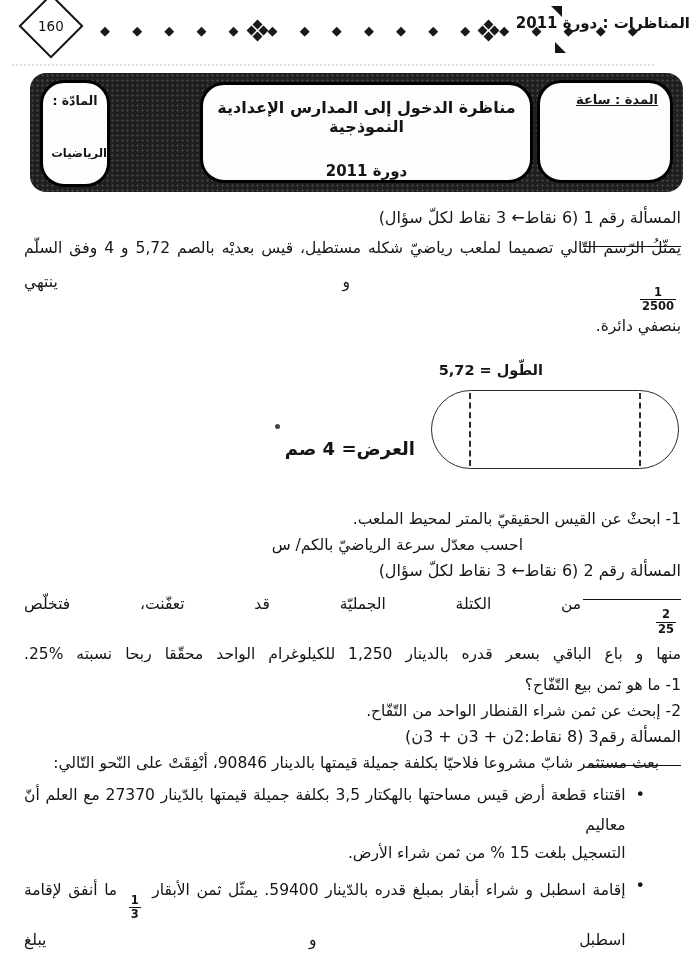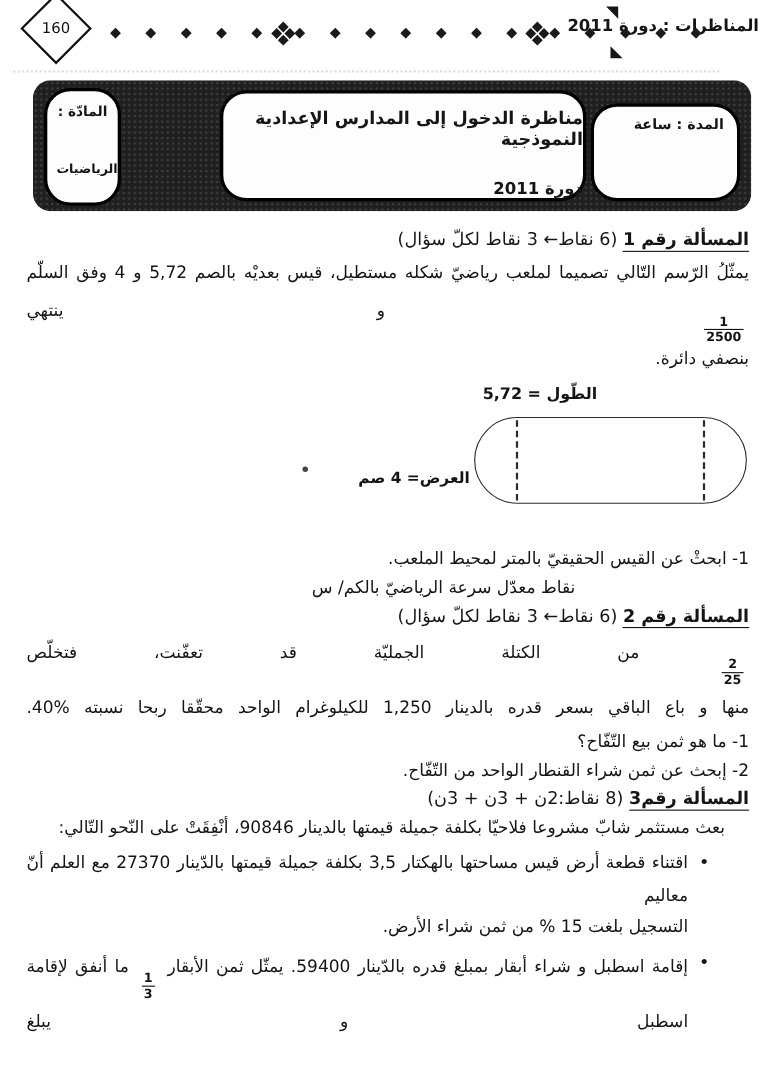--- a/index.html
+++ b/index.html
@@ -30,55 +30,55 @@
                 display:flex;align-items:center;justify-content:center;}
   .page-diamond span{transform:rotate(-45deg);font-size:13.5px;color:#111;}
   .scanline{position:absolute;top:64px;left:12px;right:44px;border-top:2px dotted #cccccc;opacity:.65;}
 
   
   .frame{position:absolute;top:73px;left:30px;right:15px;height:119px;
          background:#1f1f1f;border-radius:16px;
          background-image:radial-gradient(rgba(255,255,255,.14) 1px,transparent 1.4px);
          background-size:5px 5px;}
   .box{position:absolute;background:#fdfdfd;border:3px solid #000;border-radius:24px;}
-  .box-duration{top:21px;bottom:9px;right:10px;width:130px;}
+  .box-duration{top:7px;bottom:9px;right:10px;width:130px;text-decoration:underline;}
   .box-duration .txt{padding:9px 12px 0 0;font-size:13px;font-weight:bold;}
-  .box-title{top:9px;bottom:9px;right:150px;left:170px;text-align:right;}
+  .box-title{top:9px;bottom:9px;right:150px;left:170px;text-align:center;}
   .box-title .l1{margin-top:13px;font-size:16px;font-weight:bold;}
   .box-title .l2{margin-top:26px;font-size:15px;font-weight:bold;}
   .box-subject{top:7px;bottom:5px;left:10px;width:64px;text-align:center;}
   .box-subject .l1{margin-top:10px;font-size:12.5px;font-weight:bold;}
   .box-subject .l2{margin-top:38px;font-size:11.5px;font-weight:bold;padding-left:40px;}
 
   
   .content{position:absolute;top:205px;right:17px;left:24px;}
   .t{font-size:15.5px;line-height:26px;}
   .hline{font-size:16px;line-height:26px;}
-  .htitle{font-weight:bold;border-bottom:1.6px solid #111;padding-bottom:1px;text-align:right;}
+  .htitle{font-weight:normal;border-bottom:1.6px solid #111;padding-bottom:19px;text-align:right;}
   .jl{text-align:justify;text-align-last:justify;}
   .lf{line-height:34px;}
   .frac{display:inline-flex;flex-direction:column;align-items:center;vertical-align:-9px;
         direction:ltr;font-size:11.5px;line-height:1.15;margin:0 5px;font-weight:600;}
   .frac .den{border-top:1.4px solid #111;padding:0 2px;}
   .indent-cont{padding-right:158px;}
   .p3intro{text-indent:22px;}
   .bullet{display:flex;gap:10px;padding-right:36px;align-items:flex-start;}
   .bullet .mark{line-height:30px;font-size:16px;flex:0 0 auto;}
   .bullet .btxt{flex:1 1 auto;}
   .b1l1{line-height:30px;}
   .b2l1{line-height:38px;}
 
   
-  .fig{position:relative;height:132px;margin-top:4px;}
+  .fig{position:relative;height:132px;margin-top:15px;}
   .stadium{position:absolute;right:2px;top:36px;width:246px;height:77px;
            border:1.8px solid #2b2b2b;border-radius:40px;}
   .dash-l{position:absolute;left:37px;top:2px;bottom:2px;border-left:2.2px dashed #2b2b2b;}
   .dash-r{position:absolute;right:37px;top:2px;bottom:2px;border-left:2.2px dashed #2b2b2b;}
   .len-label{position:absolute;right:138px;top:8px;font-size:14.5px;font-weight:bold;}
-  .wid-label{position:absolute;right:254px;top:84px;font-size:14px;font-weight:bold;}
+  .wid-label{position:absolute;right:266px;top:84px;font-size:18px;font-weight:bold;}
   .speck{position:absolute;left:275px;top:424px;width:5px;height:5px;border-radius:50%;background:#444;}
 </style>
 </head>
 <body>
 
 <div class="band">
   <span class="session-label">المناظرات : دورة 2011</span>
   <span class="tri-tl"></span>
   <span class="tri-br"></span>
   <div class="diamond-row">
@@ -137,34 +137,34 @@
   <div class="fig">
     <span class="len-label">الطّول = 5,72</span>
     <span class="wid-label">العرض= 4 صم</span>
     <div class="stadium">
       <span class="dash-l"></span>
       <span class="dash-r"></span>
     </div>
   </div>
 
   <div class="t" style="margin-top:20px;">1- ابحثْ عن القيس الحقيقيّ بالمتر لمحيط الملعب.</div>
-  <div class="t indent-cont">نقاط معدّل سرعة الرياضيّ بالكم/ س</div>
+  <div class="t indent-cont">احسب معدّل سرعة الرياضيّ بالكم/ س</div>
 
   <div class="hline">
     <span class="htitle">المسألة رقم 2</span>
     <span>(6 نقاط← 3 نقاط لكلّ سؤال)</span>
   </div>
   <div class="t jl" style="line-height:40px;">
     <span class="frac">
         <span class="num">2</span>
         <span class="den">25</span>
       </span>
     <span>من الكتلة الجمليّة قد تعفّنت، فتخلّص</span>
   </div>
-  <div class="t jl" style="line-height:28px;margin-top:4px;">منها و باع الباقي بسعر قدره بالدينار 1,250 للكيلوغرام الواحد محقّقا ربحا نسبته %40.</div>
+  <div class="t jl" style="line-height:28px;margin-top:4px;">منها و باع الباقي بسعر قدره بالدينار 1,250 للكيلوغرام الواحد محقّقا ربحا نسبته %25.</div>
   <div class="t" style="margin-top:4px;">1- ما هو ثمن بيع التّفّاح؟</div>
   <div class="t">2- إبحث عن ثمن شراء القنطار الواحد من التّفّاح.</div>
 
   <div class="hline">
     <span class="htitle">المسألة رقم3</span>
     <span>(8 نقاط:2ن + 3ن + 3ن)</span>
   </div>
   <div class="t p3intro">بعث مستثمر شابّ مشروعا فلاحيّا بكلفة جميلة قيمتها بالدينار 90846، أنْفِقَتْ على النّحو التّالي:</div>
 
   <div class="bullet" style="margin-top:4px;">

